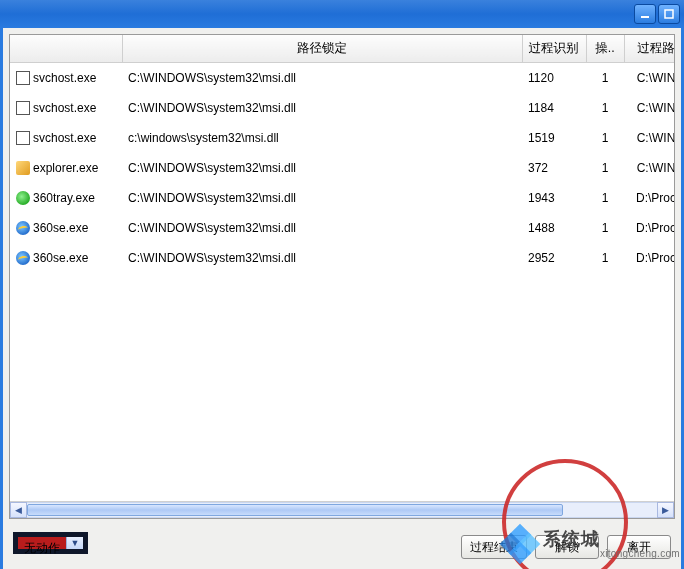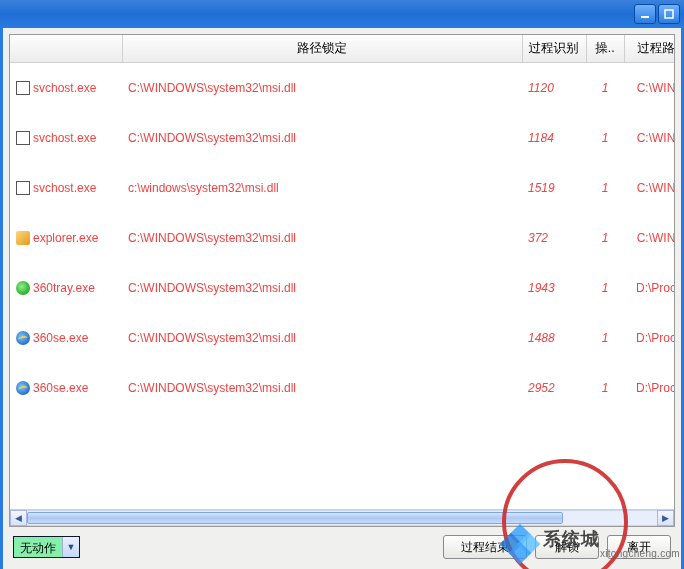--- a/index.html
+++ b/index.html
@@ -69,28 +69,28 @@
     white-space: nowrap;
     overflow: hidden;
   }
   .col-name { width: 112px; text-align: left !important; }
   .col-path { width: 400px; }
   table.list th.col-path { text-align: center; }
   .col-pid  { width: 64px; text-align: center;}
   .col-op   { width: 38px; text-align: center !important;}
   .col-proc { width: 64px; text-align: center !important;}
   table.list td {
-    padding: 16px 6px;
+    padding: 6px 6px;
     white-space: nowrap;
     overflow: hidden;
     font-size: 12px;
     line-height: 18px;
-    color: #ef4444;
-  }
-  td.col-pid, td.col-op { text-align: left; padding-left: 10px; font-style: italic; }
+    color: #000000;
+  }
+  td.col-pid, td.col-op { text-align: left; padding-left: 10px; }
   td.col-name { padding-left: 2px; }
   .row-icon {
     display: inline-block;
     width: 14px; height: 14px;
     vertical-align: -3px;
     margin-right: 3px;
   }
   .file-empty {
     border: 1px solid #555;
     background: #fff;
@@ -155,47 +155,48 @@
   
   .bottombar {
     padding: 8px 4px 4px 4px;
     display: flex;
     align-items: center;
     gap: 8px;
   }
   .combo {
     display: inline-flex;
     align-items: stretch;
-    border: 1px solid #0f172a;
-    background: #86efac;
+    border: 5px solid #0f172a;
+    background: #b91c1c;
     height: 22px;
   }
   .combo .combo-text {
     padding: 3px 6px;
     min-width: 48px;
     font-size: 12px;
   }
   .combo .combo-btn {
     width: 17px;
     background: linear-gradient(to bottom, #e9f0fe, #c6d8f8);
     border-left: 1px solid #9ab1db;
     display: flex; align-items: center; justify-content: center;
     font-size: 9px; color: #2c4b88;
   }
   .spacer { flex: 1; }
   .btn {
     height: 24px;
     min-width: 64px;
-    padding: 0 17px;
+    padding: 0 8px;
     background: linear-gradient(to bottom, #fff 0%, #e7e7e3 100%);
     border: 1px solid #8a8a8a;
     border-radius: 3px;
     font-size: 12px;
     font-family: inherit;
     cursor: pointer;
+    margin-top: 8px;
   }
   
   .red-circle {
     position: absolute;
     right: 56px; bottom: -16px;
     width: 126px; height: 126px;
     border: 4px solid #cc2a2a;
     border-radius: 50%;
     pointer-events: none;
     opacity: 0.9;

